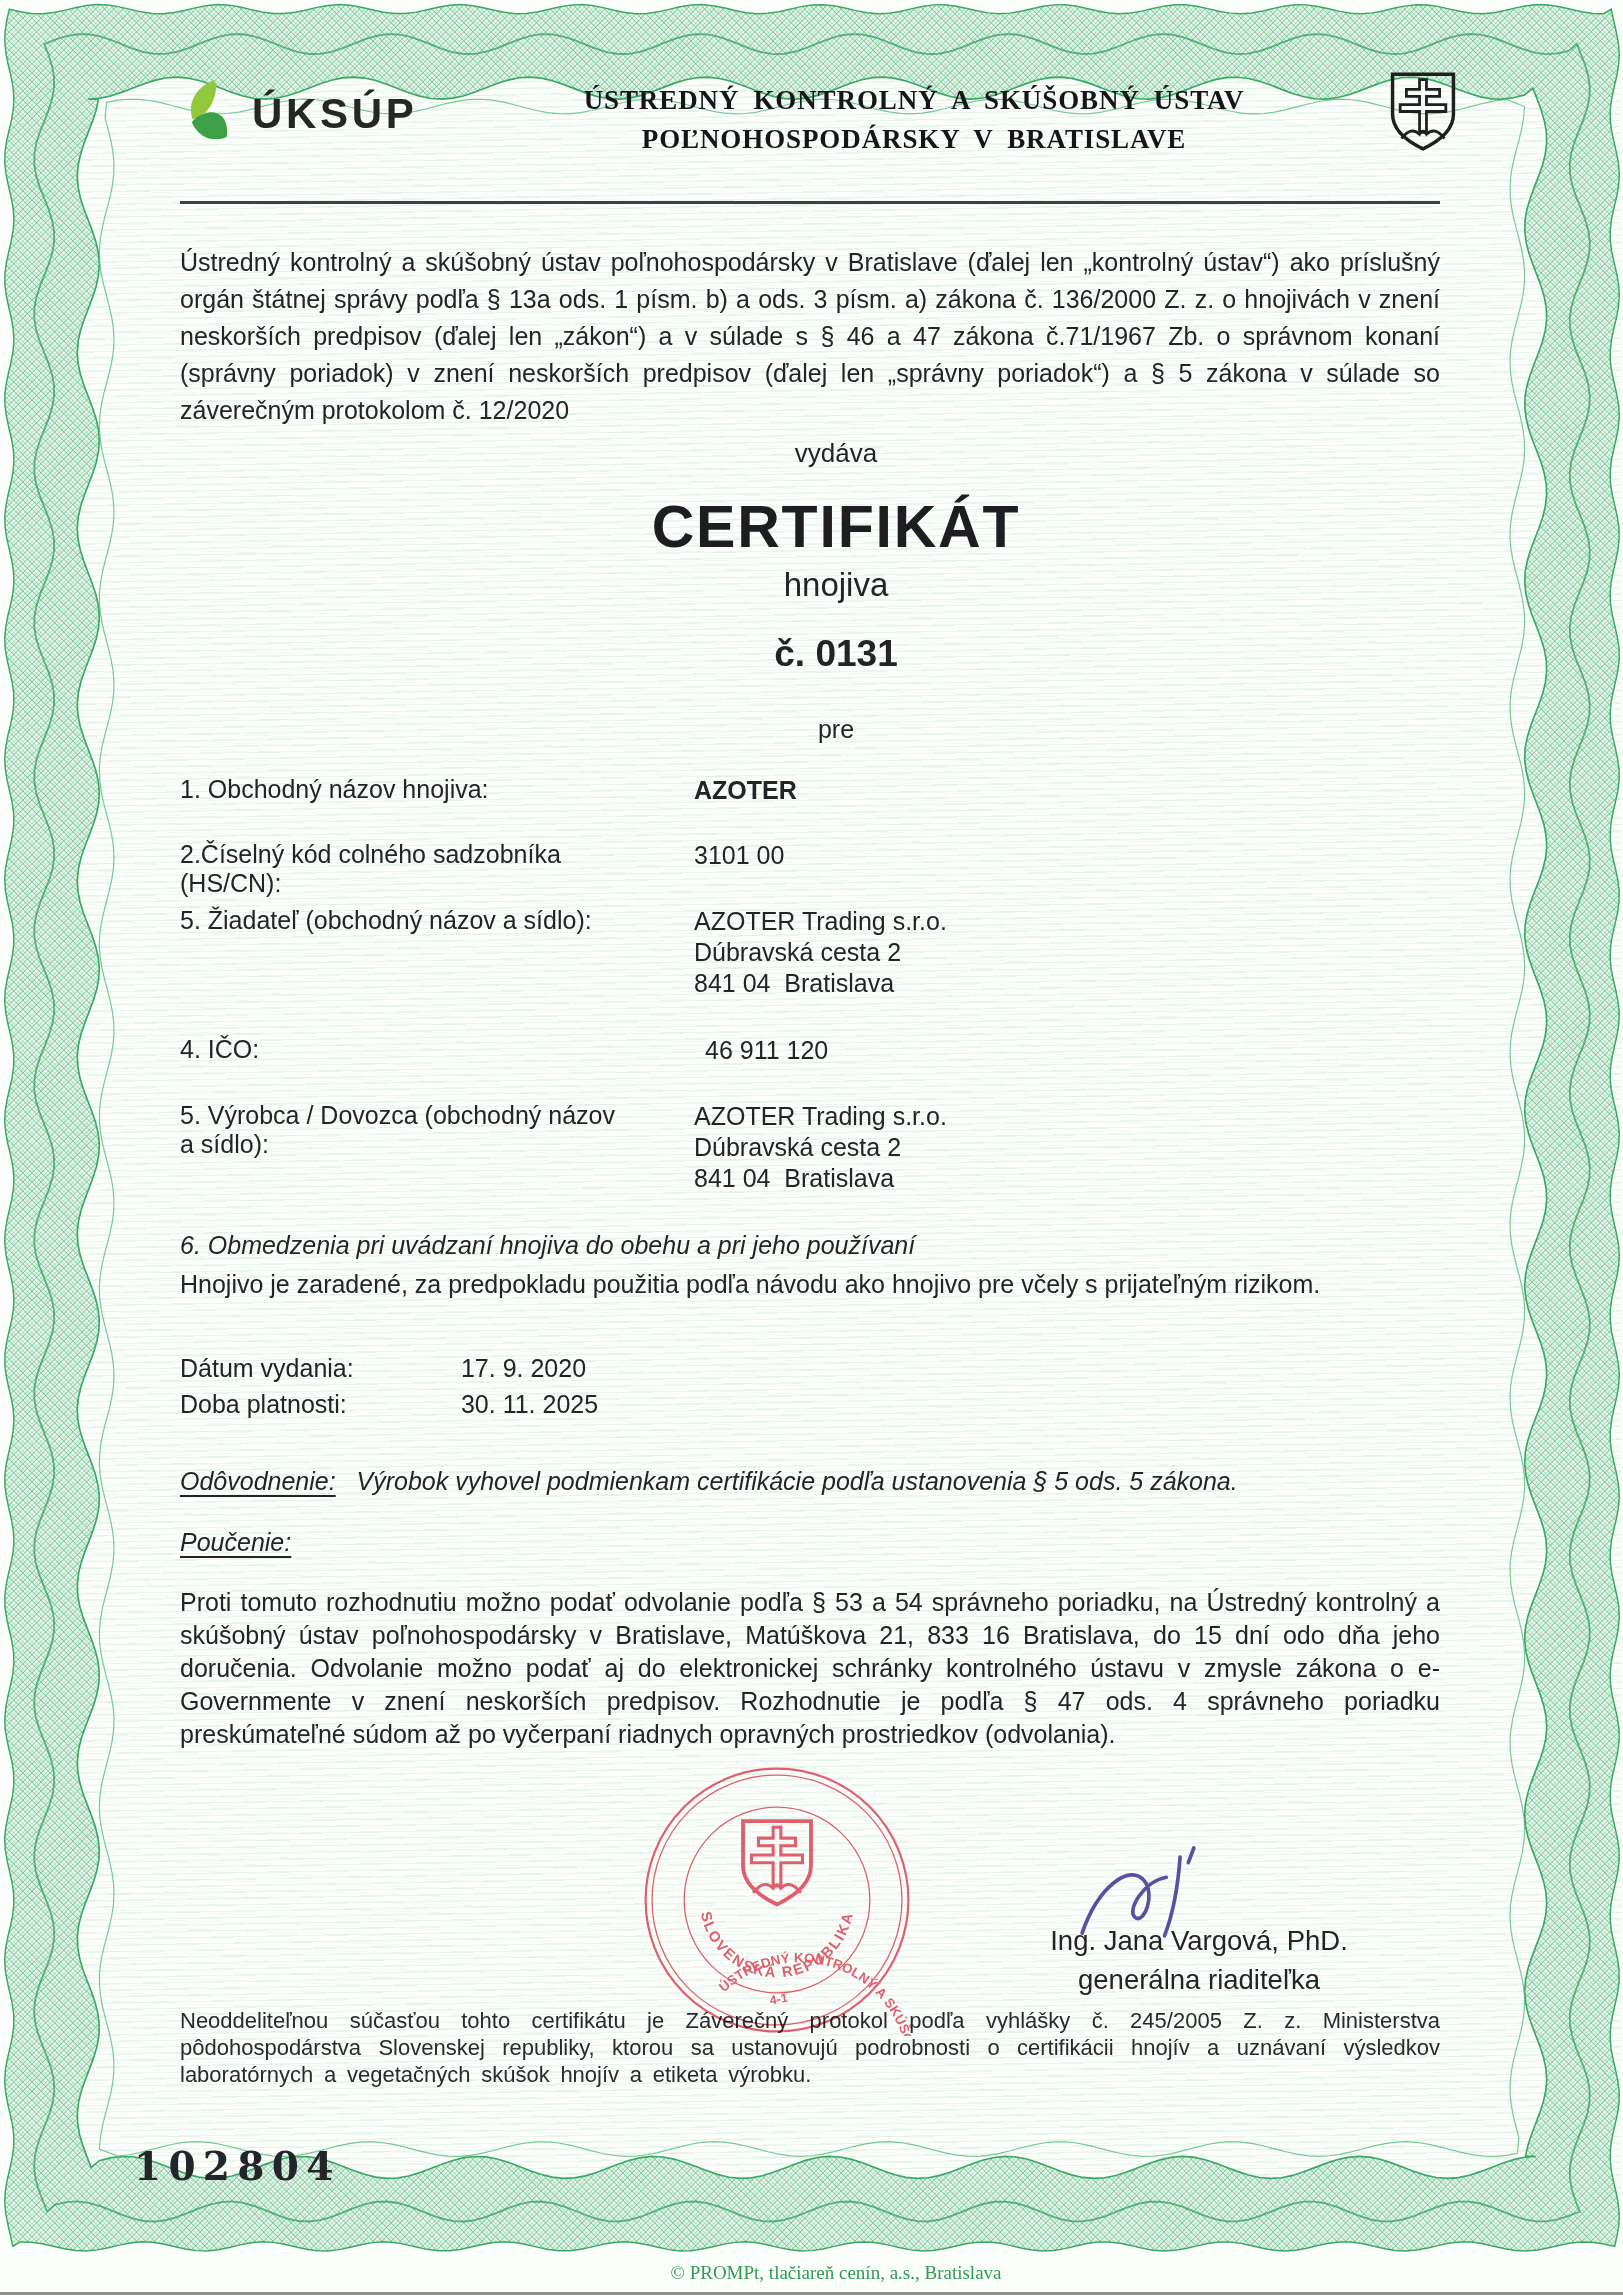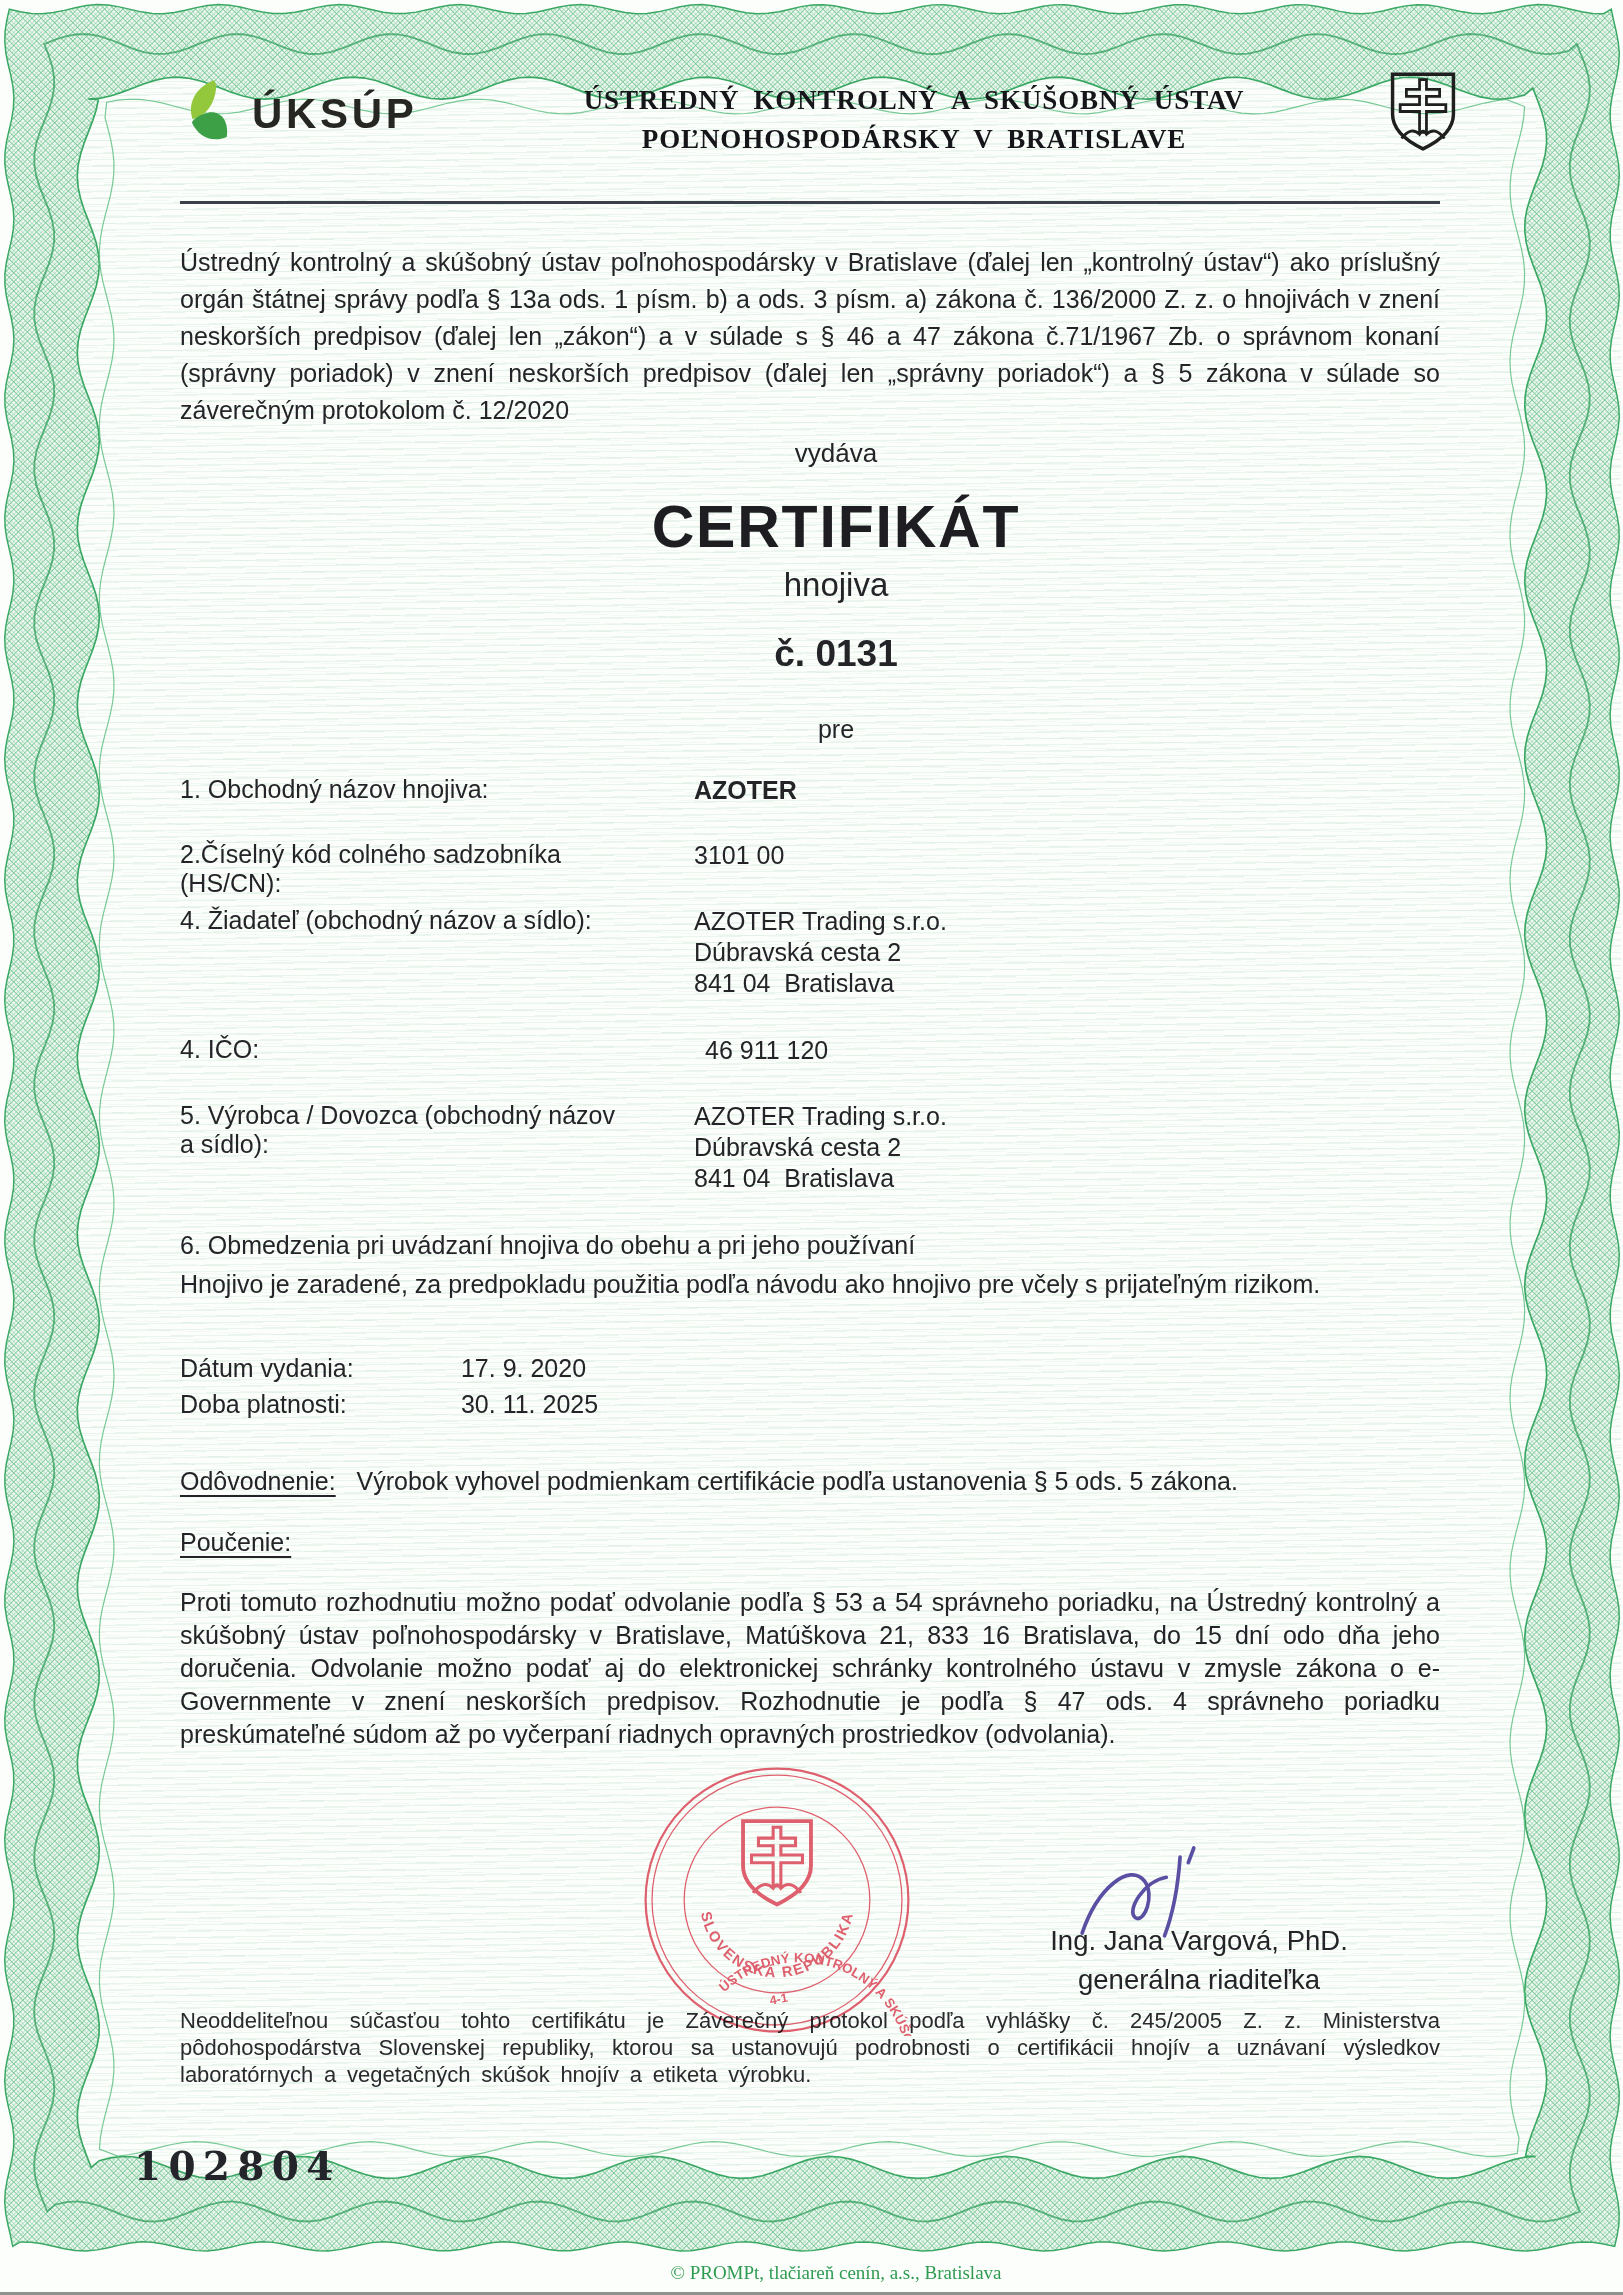--- a/index.html
+++ b/index.html
@@ -29,21 +29,21 @@
   .cert-no{font-size:37px;font-weight:700;}
 
   .field-row{position:absolute;left:180px;width:1260px;display:flex;font-size:25px;color:#242428;}
   .f-label{width:514px;line-height:29px;}
   .f-value{flex:1;line-height:31px;white-space:pre-wrap;}
   .f-value.bold{font-weight:700;}
 
   .date-row{left:180px;font-size:25px;color:#242428;}
   .date-row .dl{display:inline-block;width:274px;}
 
-  .sec-line{left:180px;width:1260px;font-size:25px;color:#242428;}
+  .sec-line{left:180px;width:1260px;font-size:25px;color:#242428;font-style:italic;}
   .u{text-decoration:underline;text-underline-offset:4.6px;}
 
   .advice-para{line-height:33px;}
   .closing-para{left:180px;width:1260px;text-align:justify;font-size:22px;line-height:27px;color:#2a2a2e;word-spacing:4.6px;}
 
   .sig-block{left:942px;width:514px;text-align:center;font-size:27.5px;line-height:39px;color:#242428;}
   #stamp{left:641px;top:1764px;opacity:.92;mix-blend-mode:multiply;}
   #signature-svg{left:1056px;top:1837px;}
 
   .serial{left:89px;top:2143px;font-family:"DejaVu Serif",serif;font-weight:700;font-size:39px;
@@ -113,21 +113,21 @@
         </div>
         <div class="field-row" style="top: 840px;">
           <div class="f-label">
             <div>2.Číselný kód colného sadzobníka</div>
             <div> (HS/CN):</div>
           </div>
           <div class="f-value"><div>3101 00</div></div>
         </div>
         <div class="field-row" style="top: 906px;">
           <div class="f-label">
-            <div>4. Žiadateľ (obchodný názov a sídlo):</div>
+            <div>5. Žiadateľ (obchodný názov a sídlo):</div>
           </div>
           <div class="f-value"><div>AZOTER Trading s.r.o.</div><div>Dúbravská cesta 2</div><div>841 04  Bratislava</div></div>
         </div>
         <div class="field-row" style="top: 1035px; gap: 11px;">
           <div class="f-label">
             <div>4. IČO:</div>
           </div>
           <div class="f-value"><div>46 911 120</div></div>
         </div>
         <div class="field-row" style="top: 1101px;">

